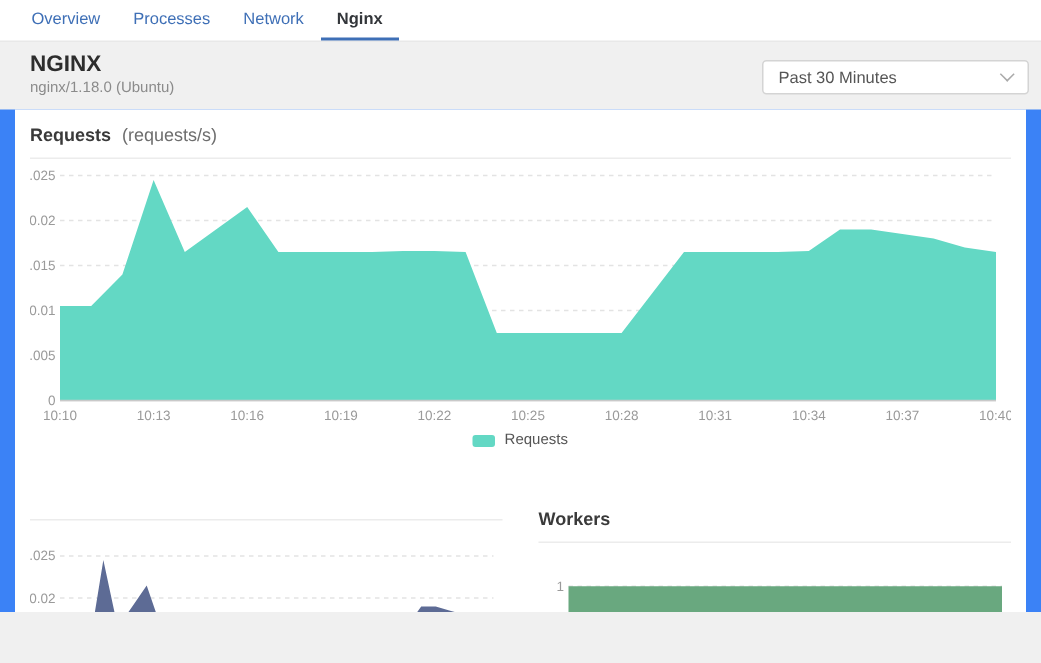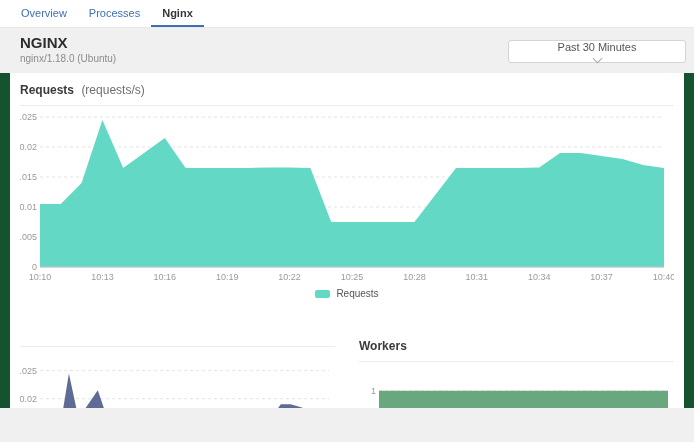--- a/index.html
+++ b/index.html
@@ -1,19 +1,19 @@
 <!DOCTYPE html>
 <html><head>
 <meta charset="utf-8">
 <style>
   * { margin:0; padding:0; box-sizing:border-box; }
   html,body { background:#f0f0f0; }
   #app {
     width:694px; height:408px; overflow:hidden; position:relative;
-    background:#14532d;
+    background:#3b82f6;
     font-family:"Liberation Sans", sans-serif;
     color:#333;
   }
   
   .nav {
     background:#fff; border-bottom:1px solid #e8e8e8;
     display:flex; align-items:stretch; height:28px; padding-left:10px;
   }
   .tab {
     font-size:11px; color:#3e6fb6; padding:0 11px;
@@ -26,21 +26,21 @@
   
   .header {
     display:flex; justify-content:space-between; align-items:flex-start;
     padding:6px 8px 8px 20px; background:#f0f0f0;
   }
   .page-title { font-size:15px; font-weight:bold; color:#2d2d2d; line-height:18px; }
   .page-subtitle { font-size:10px; color:#8b8b8b; line-height:13px; }
   .select {
     width:178px; height:23px; background:#fff; border:1px solid #d4d4d4;
     border-radius:3px; display:flex; align-items:center; justify-content:space-between;
-    padding:0 10px; margin-top:6px; cursor:pointer;flex-direction:column;
+    padding:0 10px; margin-top:6px; cursor:pointer;
   }
   .select-value { font-size:11px; color:#555; }
   .chev {
     width:7px; height:7px; border-right:1.5px solid #aaa; border-bottom:1.5px solid #aaa;
     transform:rotate(45deg); margin-top:-4px;
   }
   
   .card {
     background:#fff; margin:0 10px; padding:10px 10px 20px; min-height:400px;
   }
@@ -60,20 +60,21 @@
   }
 </style>
 </head>
 <body>
 
 <div id="app">
 
   <nav class="nav">
     <div class="tab">Overview</div>
     <div class="tab">Processes</div>
+    <div class="tab">Network</div>
     <div class="tab active">Nginx</div>
   </nav>
 
   <div class="header">
     <div>
       <div class="page-title">NGINX</div>
       <div class="page-subtitle">nginx/1.18.0 (Ubuntu)</div>
     </div>
     <div class="select">
       <span class="select-value">Past 30 Minutes</span>

